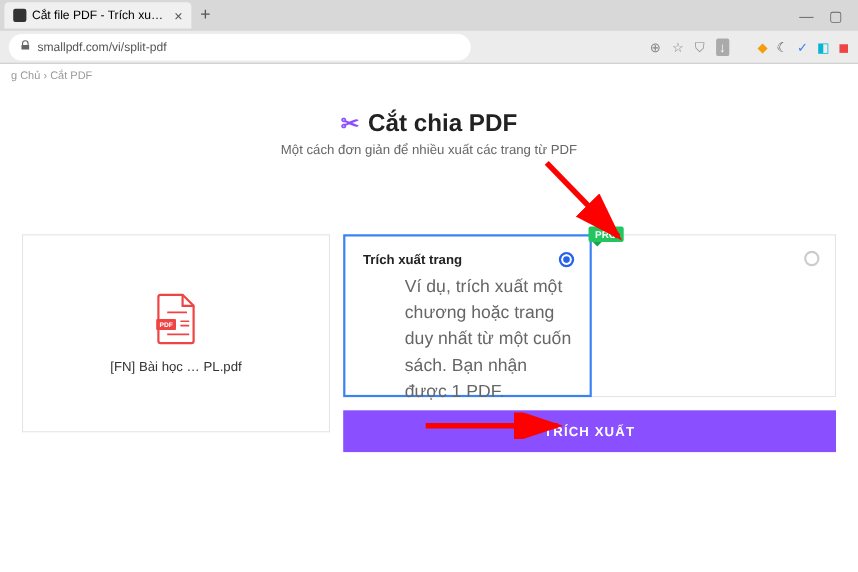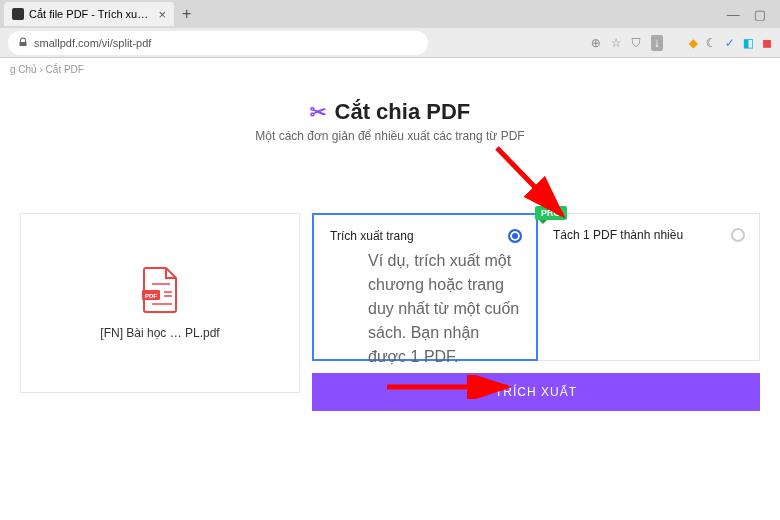--- a/index.html
+++ b/index.html
@@ -35,26 +35,26 @@
   .pdf-icon { width: 40px; height: 48px; }
   .file-name { font-size: 12px; color: #333; margin-top: 12px; }
   
   .right-panel { flex: 1; display: flex; flex-direction: column; position: relative; }
   .options { display: flex; gap: 0; border: 1px solid #e5e5e5; height: 148px; }
   .option { flex: 1; padding: 14px 16px; position: relative; }
   .option.selected { border: 2px solid #3b82f6; margin: -1px; }
   .option-radio { position: absolute; top: 14px; right: 14px; width: 14px; height: 14px; border-radius: 50%; }
   .option-radio.checked { background: #2563eb; border: 2px solid #2563eb; box-shadow: inset 0 0 0 2px white; }
   .option-radio.unchecked { border: 2px solid #ccc; background: #fff; }
-  .option-title { font-size: 12px; font-weight: normal; color: #222; }
+  .option-title { font-size: 12px; font-weight: bold; color: #222; }
   .option-desc { font-size: 16px; color: #666; margin-top: 6px; line-height: 1.5; margin-left: 38px; }
   .pro-badge { position: absolute; top: -8px; left: -2px; background: #22c55e; color: #fff; font-size: 9px; font-weight: bold; padding: 2px 6px; border-radius: 2px; }
   .pro-badge::after { content: ''; position: absolute; bottom: -4px; left: 4px; border-left: 4px solid transparent; border-right: 4px solid transparent; border-top: 4px solid #16a34a; }
   
-  .extract-btn { background: #8a4fff; color: #fff; text-align: center; padding: 12px; font-size: 12px; font-weight: normal; margin-top: 12px; cursor: pointer; letter-spacing: 1px; }
+  .extract-btn { background: #8a4fff; color: #fff; text-align: center; padding: 12px; font-size: 12px; font-weight: bold; margin-top: 12px; cursor: pointer; letter-spacing: 1px; }
   
   .arrow { position: absolute; pointer-events: none; }
 </style>
 </head>
 <body>
 
 <div class="browser-chrome">
   <div class="tab-bar">
     <div class="tab">
       <div class="tab-favicon"></div>
@@ -125,21 +125,20 @@
     <div class="right-panel">
       <div class="options">
         <div class="option selected">
           <div class="option-radio checked"></div>
           <div class="option-title">Trích xuất trang</div>
           <div class="option-desc">Ví dụ, trích xuất một chương hoặc trang duy nhất từ một cuốn sách. Bạn nhận được 1 PDF.</div>
         </div>
         <div class="option" style="position:relative;">
           <div class="pro-badge">PRO</div>
           <div class="option-radio unchecked"></div>
-          <div class="option-title">Tách 1 PDF thành nhiều</div>
         </div>
       </div>
       <div class="extract-btn">TRÍCH XUẤT</div>
 
       <svg class="arrow" style="top:-70px; left:180px;" width="90" height="90">
         <defs>
             <marker id="ah1" markerWidth="10" markerHeight="10" refX="8" refY="3" orient="auto">
               <path d="M0,0 L0,6 L9,3 z" fill="#ff0000"></path>
             </marker>
           </defs>

